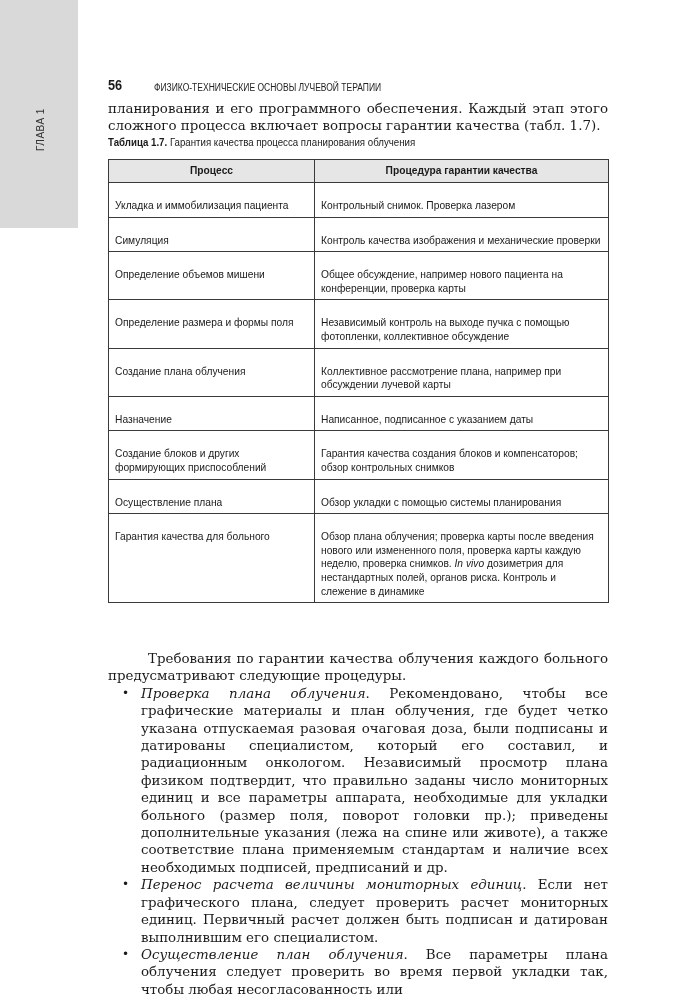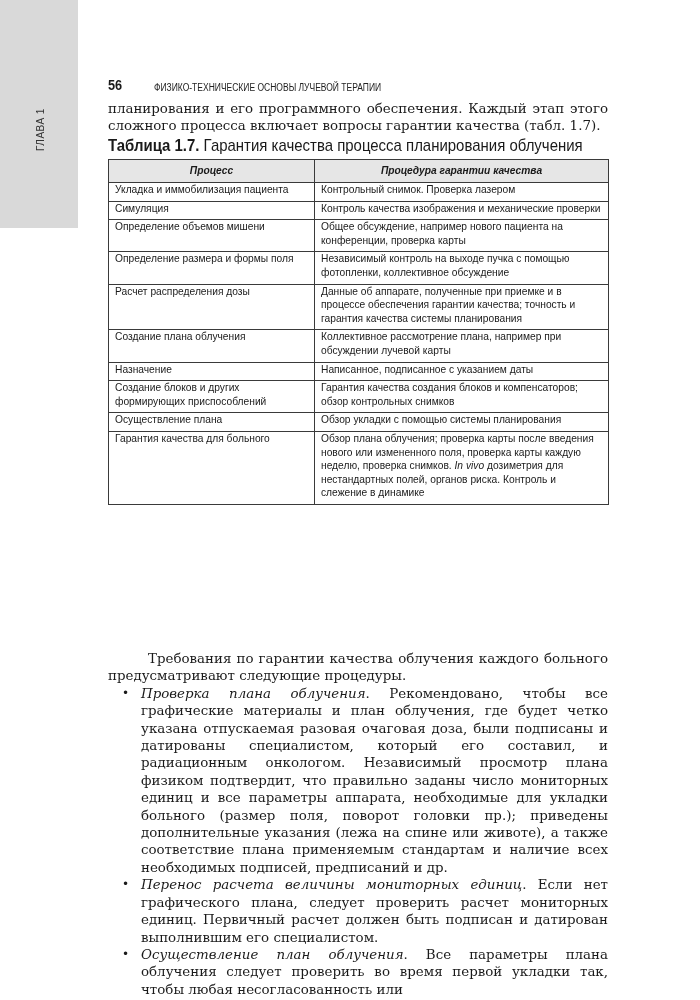--- a/index.html
+++ b/index.html
@@ -31,44 +31,44 @@
     }
     .body-text {
       font-family: "DejaVu Serif", "Liberation Serif", serif; font-size: 13.4px;
       line-height: 17.4px; text-align: justify; color: #1a1a1a;
     }
     .intro-para {
       position: absolute; left: 108px; top: 100px; width: 500px;
     }
     .table-caption {
       position: absolute; left: 108px; top: 136px; width: 500px;
-      font-family: "Liberation Sans", sans-serif; font-size: 17px; white-space: nowrap;
+      font-family: "Liberation Sans", sans-serif; font-size: 11px; white-space: nowrap;
     }
     .table-caption .cap-label { font-weight: bold; }
     .cap-inner { display: inline-block; transform: scaleX(0.88); transform-origin: left; }
     table.qa-table {
       position: absolute; left: 108px; top: 159px; width: 500px;
       border-collapse: collapse; table-layout: fixed;
       font-family: "Liberation Sans", sans-serif; font-size: 11px; line-height: 13.6px;
       color: #1a1a1a;
     }
     .qa-table col.c1 { width: 206px; }
     .qa-table col.c2 { width: 294px; }
     .qa-table th, .qa-table td {
       border: 1px solid #3a3a3a; vertical-align: top; padding: 0 6px;
       text-align: left;
     }
     .qa-table th {
       background: #e6e6e6; font-weight: bold; text-align: center; height: 22px;
       vertical-align: middle; padding: 0;
     }
-    .qa-table td { padding-top: 0; padding-bottom: 4px; }
+    .qa-table td { padding-top: 16px; padding-bottom: 4px; }
     .qa-table th:first-child, .qa-table td:first-child { border-left: 1.5px solid #3a3a3a; }
     .qa-table th:last-child, .qa-table td:last-child { border-right: 1.5px solid #3a3a3a; }
-    .qa-table tr:first-child th { border-top: 1.5px solid #3a3a3a; font-style: italic; }
+    .qa-table tr:first-child th { border-top: 1.5px solid #3a3a3a; }
     .qa-table tr:last-child td { border-bottom: 1.5px solid #3a3a3a; }
     .cell-inner { display: block; transform: scaleX(0.93); transform-origin: left; width: 107%; }
     .qa-table th .cell-inner { transform-origin: center; width: auto; }
     .lower-text {
       position: absolute; left: 108px; top: 650px; width: 500px;
     }
     .lower-text p { margin: 0; text-indent: 40px; }
     .bullets { list-style: none; margin: 0; padding: 0; }
     .bullets li { position: relative; padding-left: 33px; }
     .bullet-dot {
@@ -136,28 +136,20 @@
       <td>
           <span class="cell-inner">Общее обсуждение, например нового пациента на конференции, проверка карты</span>
         </td>
     </tr>
     <tr>
       <td>
           <span class="cell-inner">Определение размера и формы поля</span>
         </td>
       <td>
           <span class="cell-inner">Независимый контроль на выходе пучка с помощью фотопленки, коллективное обсуждение</span>
-        </td>
-    </tr>
-    <tr>
-      <td>
-          <span class="cell-inner">Расчет распределения дозы</span>
-        </td>
-      <td>
-          <span class="cell-inner">Данные об аппарате, полученные при приемке и в процессе обеспечения гарантии качества; точность и гарантия качества системы планирования</span>
         </td>
     </tr>
     <tr>
       <td>
           <span class="cell-inner">Создание плана облучения</span>
         </td>
       <td>
           <span class="cell-inner">Коллективное рассмотрение плана, например при обсуждении лучевой карты</span>
         </td>
     </tr>

